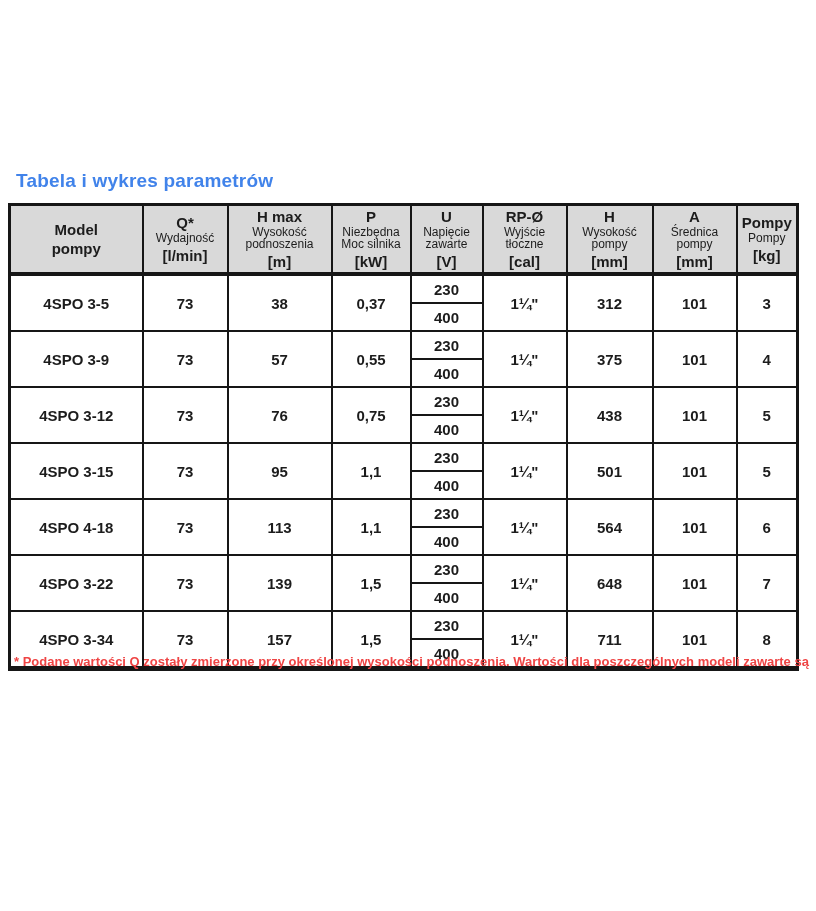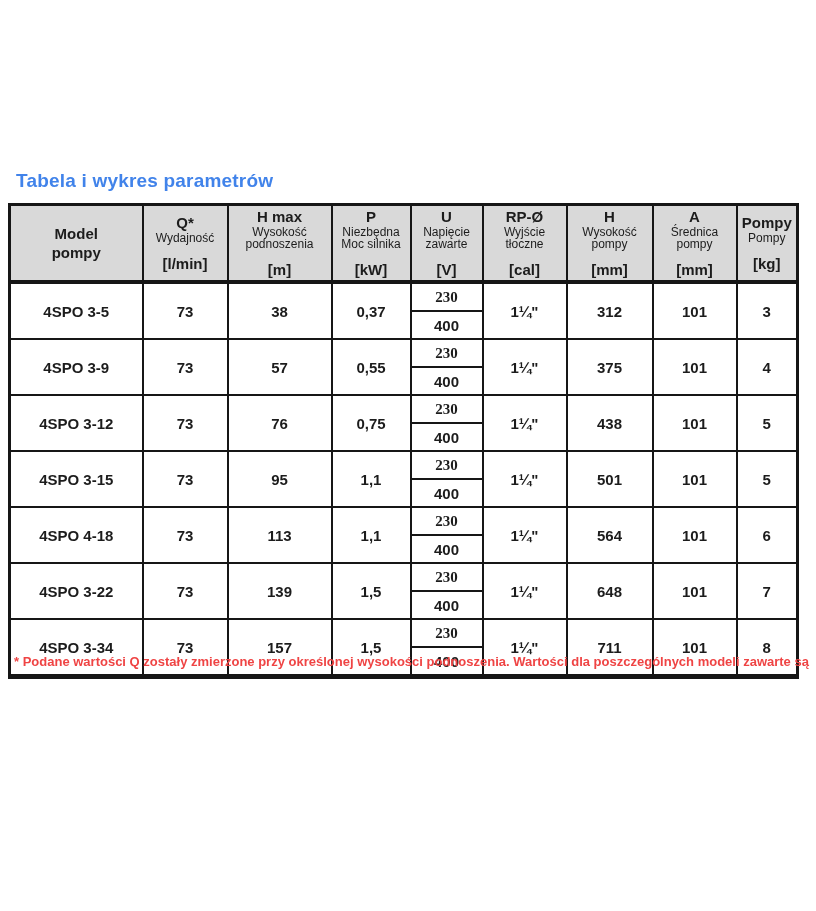--- a/index.html
+++ b/index.html
@@ -28,26 +28,26 @@
     font-weight:bold;
   }
   table.param td{
     border:2px solid #161616;background:#ffffff;
     text-align:center;vertical-align:middle;
     font-size:15px;font-weight:bold;color:#1c1c1c;
     height:26px;padding:0 2px;
   }
   td.model{background:#d9d9d9;font-size:15px;}
   td.ucell{font-size:14px;}
-  td.utop{border-bottom:1px solid #161616;font-family:Liberation Serif, serif;}
+  td.utop{border-bottom:1px solid #161616;}
   td.ubot{border-top:1px solid #161616;}
 
   .h-sym{font-size:15px;font-weight:bold;line-height:17px;}
   .h-desc{font-size:12px;font-weight:normal;line-height:12px;margin-top:1px;}
-  .h-unit{font-size:15px;font-weight:bold;line-height:17px;margin-top:11px;}
+  .h-unit{font-size:15px;font-weight:bold;line-height:17px;margin-top:3px;}
   .h-model-line{font-size:15px;font-weight:bold;line-height:19px;}
 
   .footnote{
     position:absolute;left:14px;top:652px;width:790px;
     font-size:13px;font-weight:bold;line-height:20px;color:#ef4444;
     padding-left:12px;text-indent:-12px;
   }
 </style>
 </head>
 <body>

